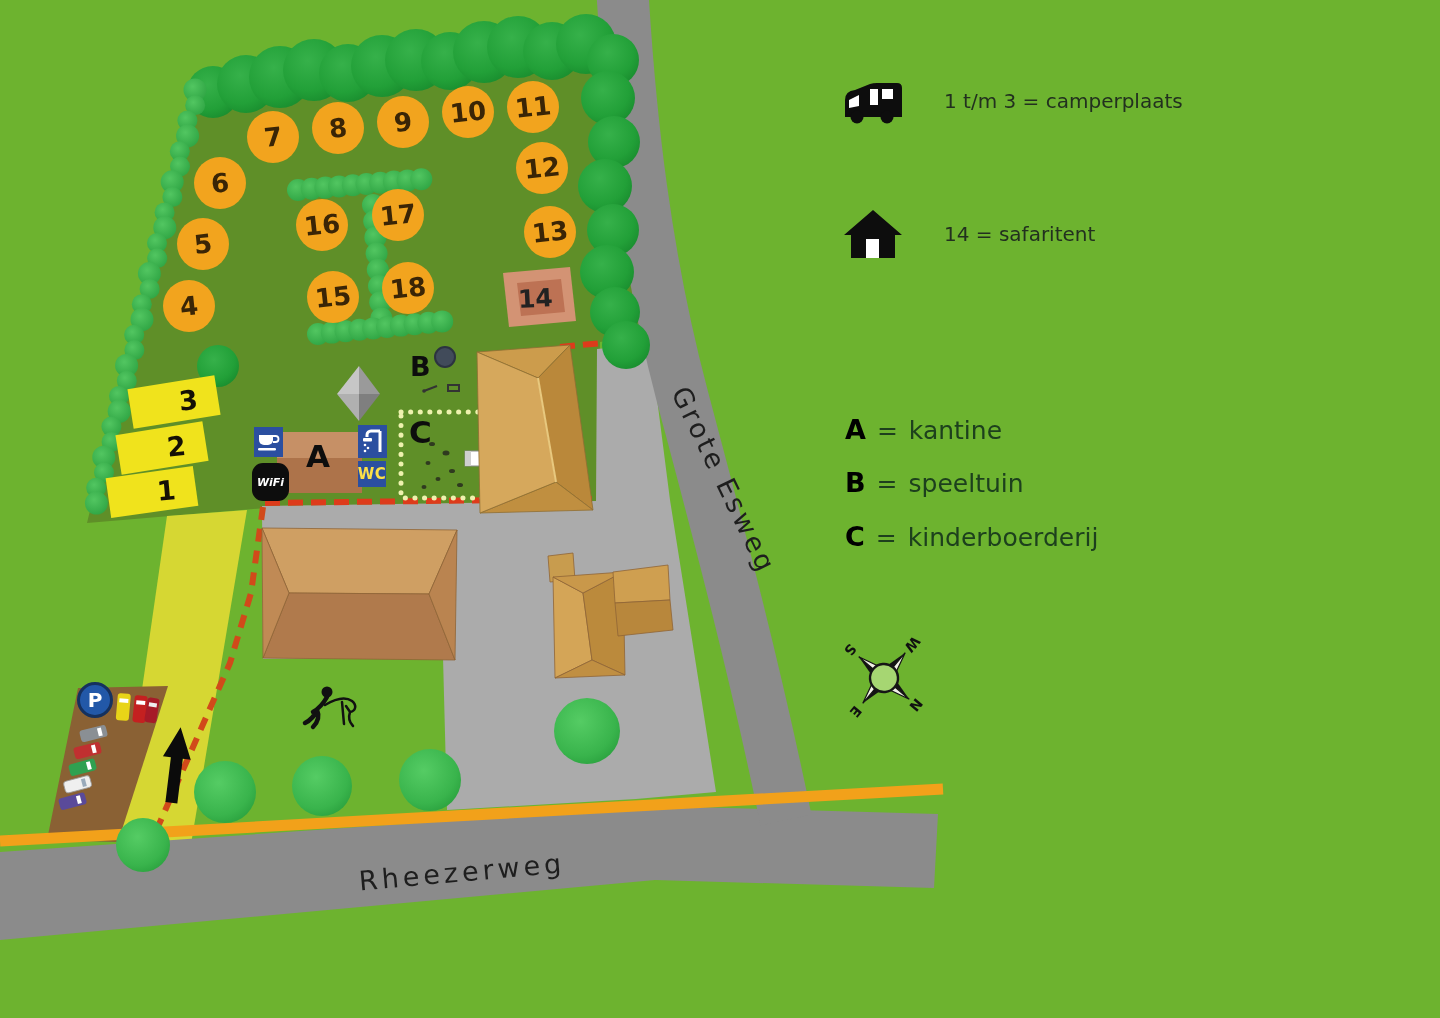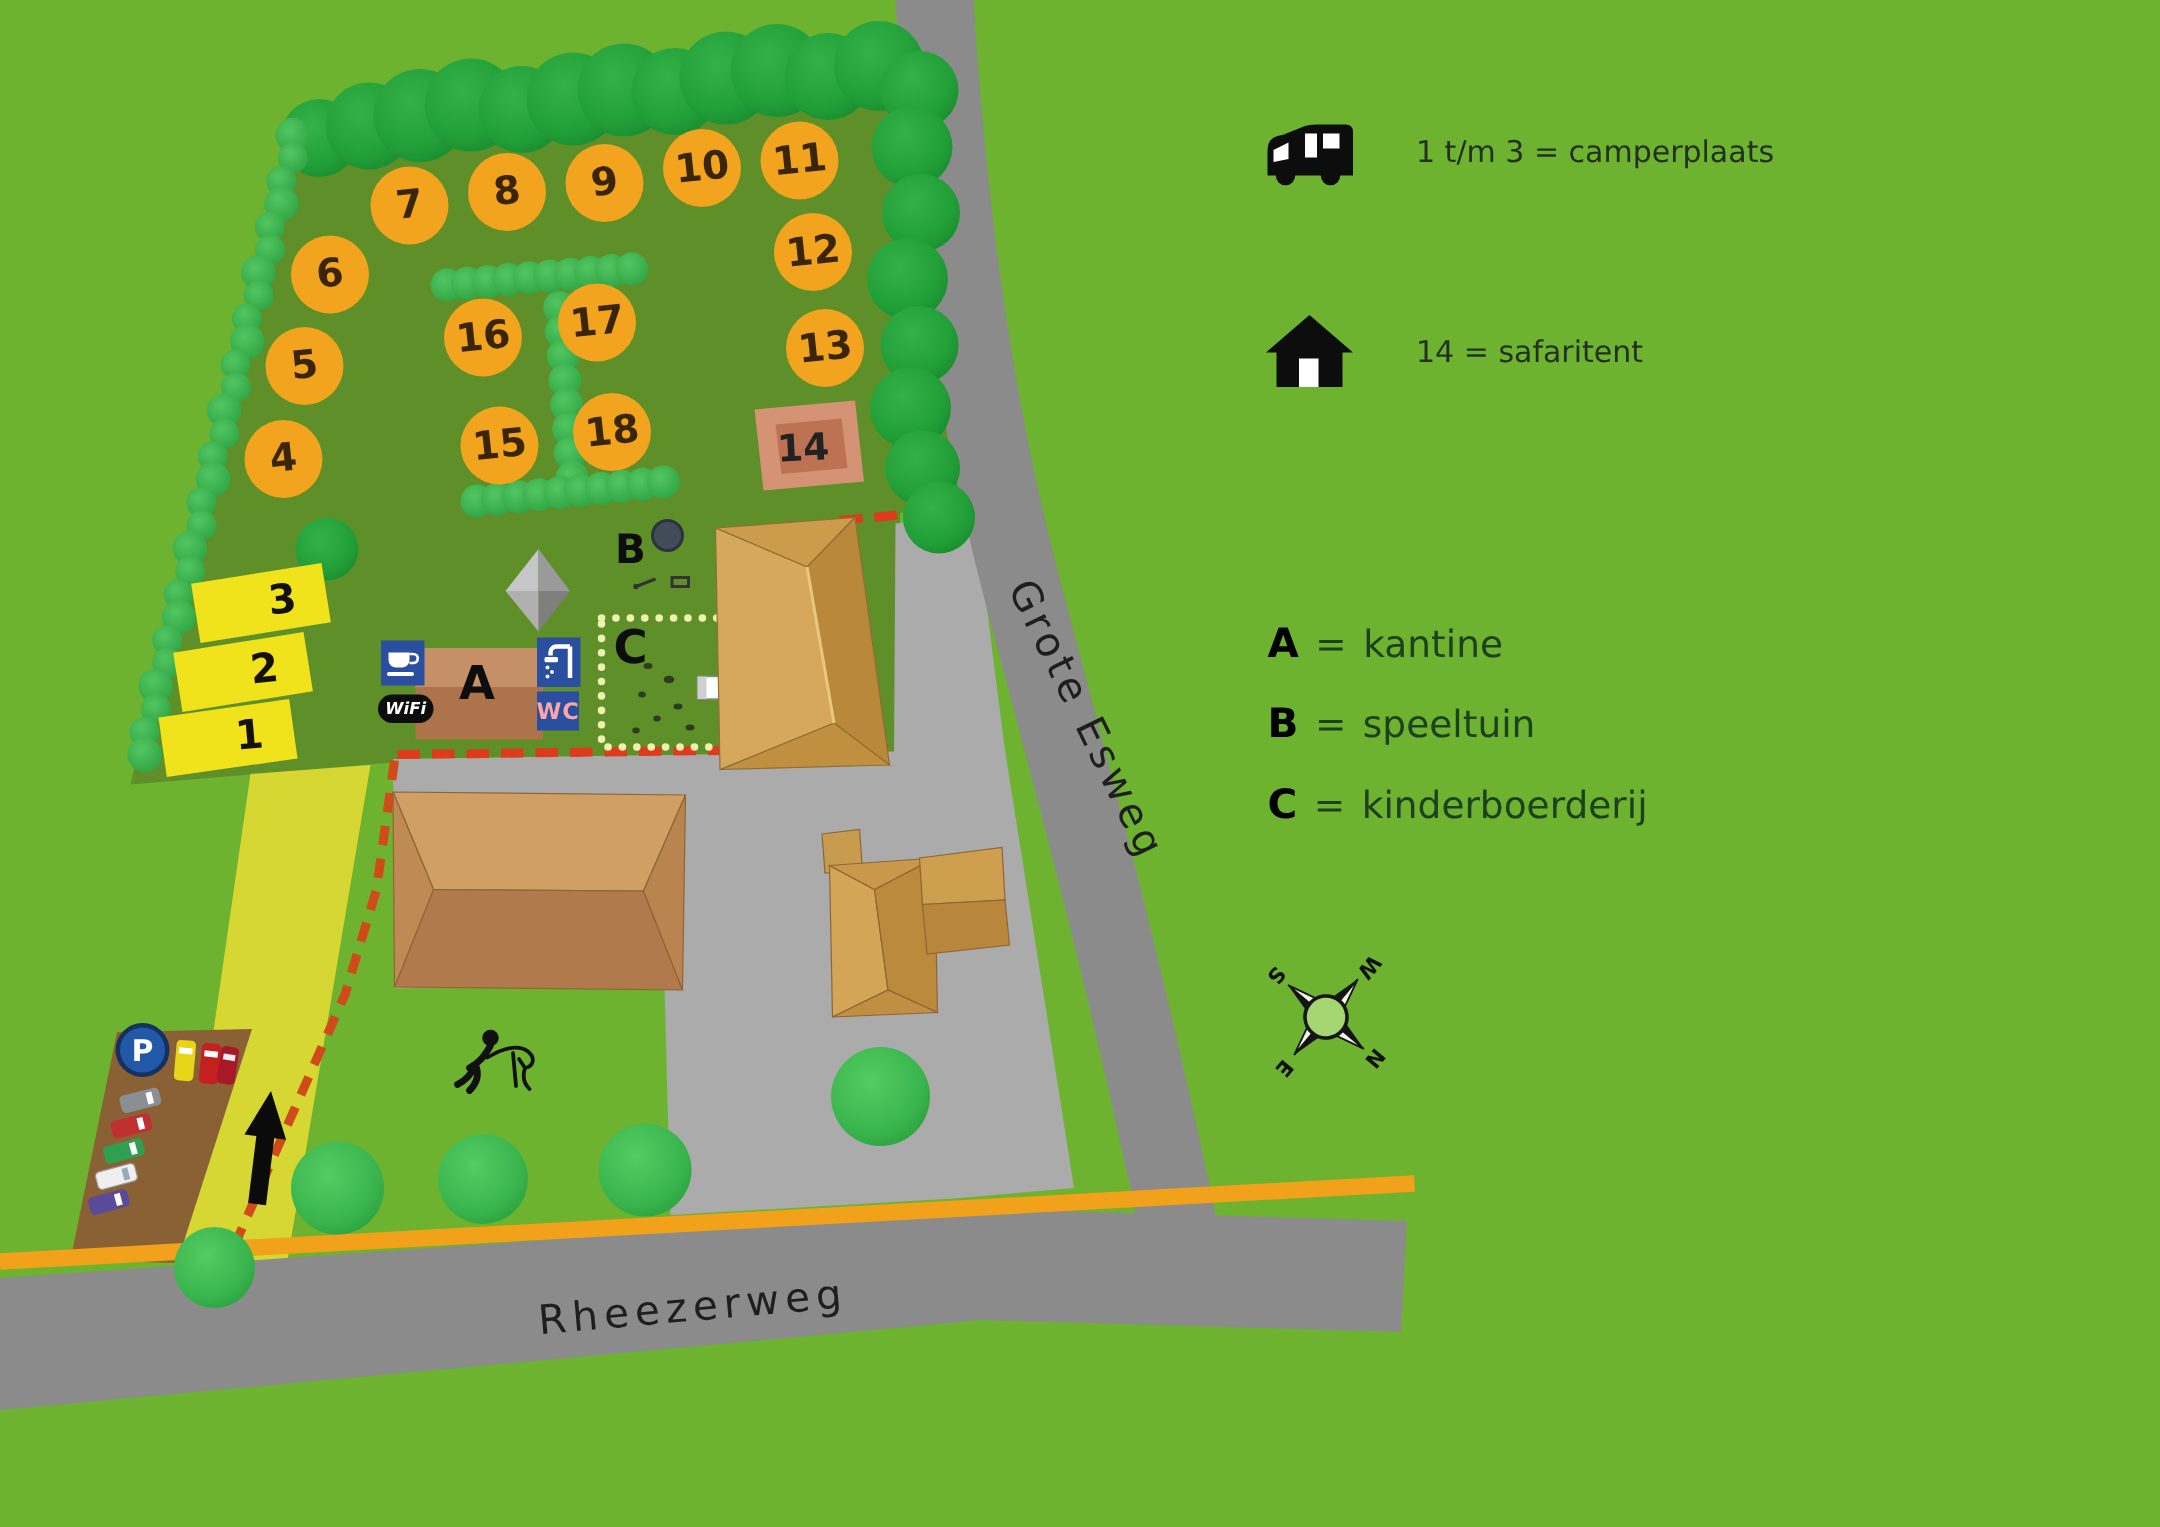--- a/index.html
+++ b/index.html
@@ -12,21 +12,21 @@
          color:#3a2506;font-size:26px;font-weight:bold;}
   .pitch span{transform:rotate(-6deg);}
   
   .ypitch{position:absolute;width:88px;height:40px;background:#f0e31c;
           display:flex;align-items:center;justify-content:center;
           color:#151005;font-size:27px;font-weight:bold;}
   .ypitch span{transform:translateX(14px) rotate(3deg);}
   
   .fac{position:absolute;background:#2b4fa0;display:flex;align-items:center;justify-content:center;}
   .fac svg{display:block;}
-  .wc{color:#fca5a5;font-weight:bold;font-size:15px;letter-spacing:0.5px;}
+  .wc{color:#fde047;font-weight:bold;font-size:15px;letter-spacing:0.5px;}
   .wifi{position:absolute;background:#0d0d0d;border-radius:11px;color:#fff;
         font-size:11px;font-weight:bold;font-style:italic;display:flex;align-items:center;justify-content:center;}
   .pbadge{position:absolute;width:30px;height:30px;border-radius:50%;background:#2258a8;
           border:3px solid #15315e;color:#fff;font-weight:bold;font-size:20px;
           display:flex;align-items:center;justify-content:center;}
   
   .maplabel{position:absolute;color:#0d0d0d;font-weight:bold;}
   .roadlabel{position:absolute;color:#1e1e1e;font-size:27px;white-space:nowrap;}
   .lbl14{position:absolute;color:#222;font-size:25px;font-weight:bold;transform:rotate(-3deg);}
   
@@ -372,21 +372,21 @@
       <path d="M20 4 h-9 a4 4 0 0 0 -4 4 v2" stroke="#fff" stroke-width="3" fill="none"></path>
       <rect x="3" y="11" width="9" height="3.5" rx="1" fill="#fff"></rect>
       <circle cx="5" cy="18" r="1.3" fill="#fff"></circle>
         <circle cx="8" cy="21" r="1.3" fill="#fff"></circle>
       <circle cx="5" cy="24" r="1.3" fill="#fff"></circle>
     </svg>
   </div>
   <div class="fac wc" style="left:358px;top:461px;width:28px;height:26px;">
     <span>WC</span>
   </div>
-  <div class="wifi" style="left:252px;top:463px;width:37px;height:19px;">
+  <div class="wifi" style="left:252px;top:463px;width:37px;height:38px;">
     <span>WiFi</span>
   </div>
   <div class="pbadge" style="left:77px;top:682px;">
     <span>P</span>
   </div>
 
   <div class="legend-row" style="top:76px;">
     <span class="legend-icon">
       <svg width="66" height="50" viewBox="0 0 66 50">
         <path d="M5 41 L5 24 Q5 15 15 14 L30 8 Q33 7 37 7 L57 7 Q62 7 62 12 L62 41 Z" fill="#0d0d0d"></path>

